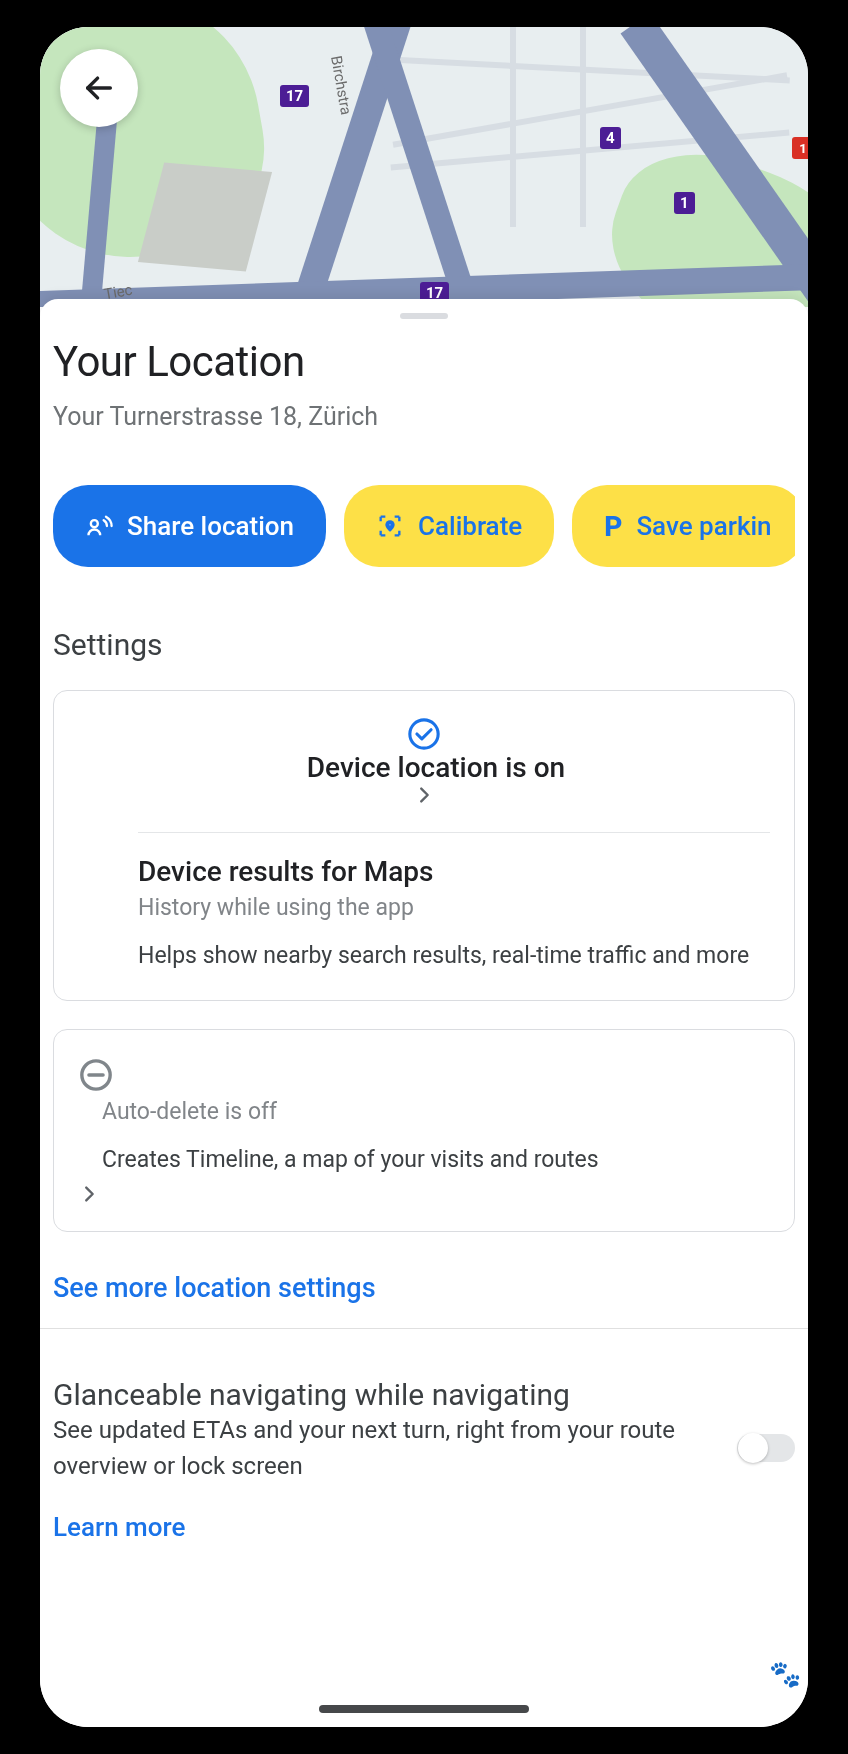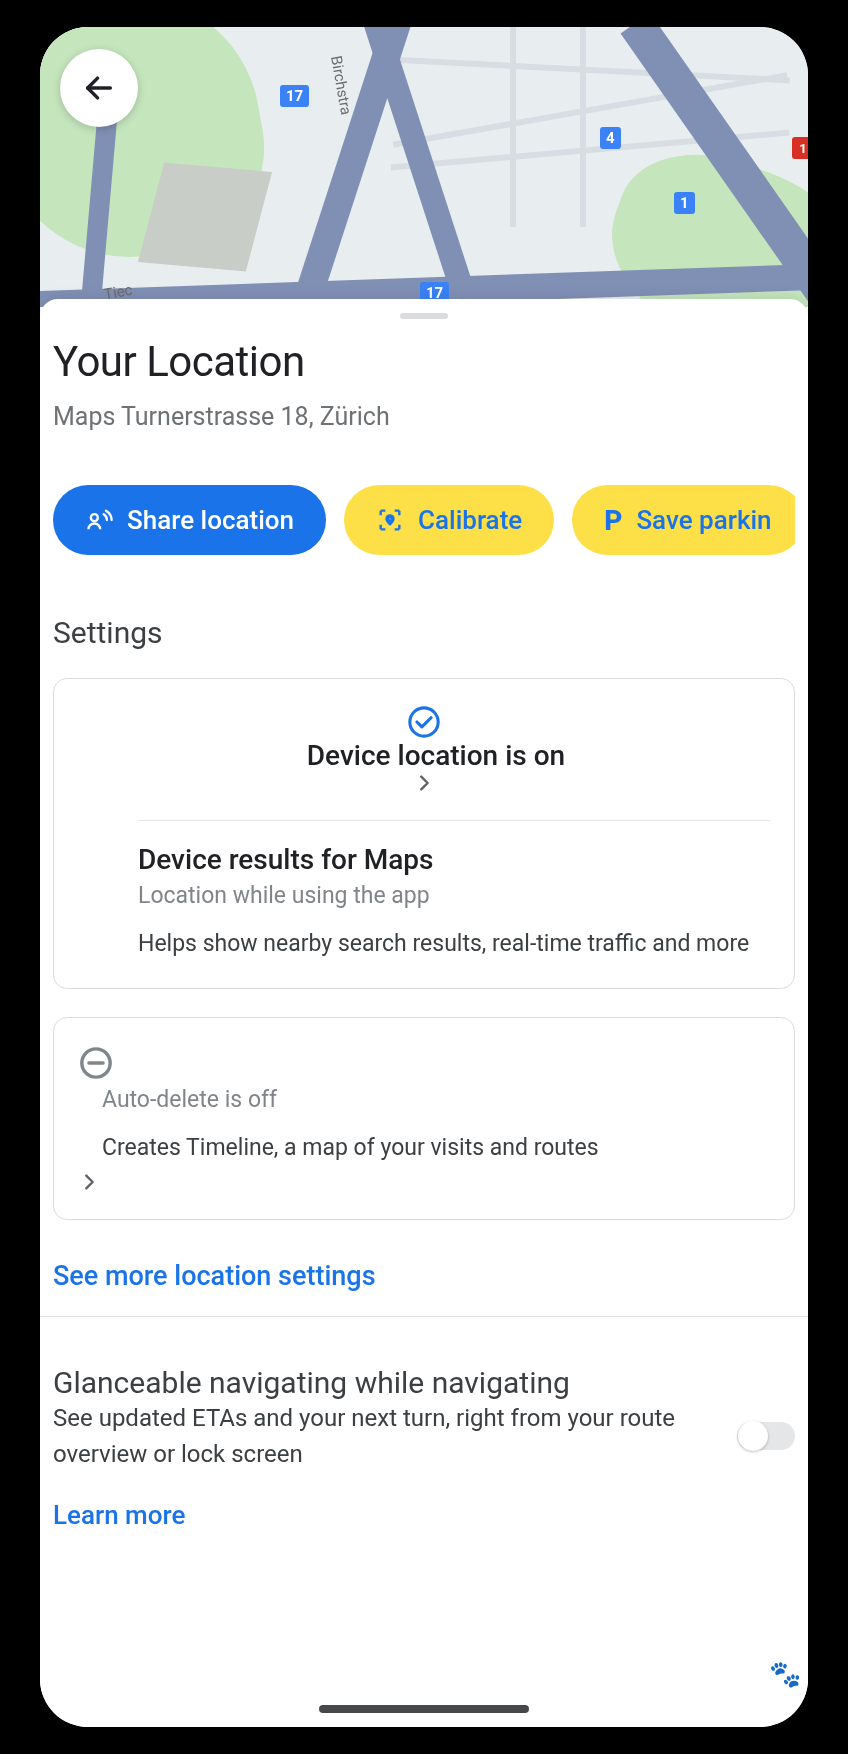--- a/index.html
+++ b/index.html
@@ -29,21 +29,21 @@
   .r3 { width:36px; height:400px; right:40px; top:-40px; transform:rotate(-35deg);}
   .r4 { width:900px; height:26px; left:-50px; top:250px; transform:rotate(-2deg);}
   .r5 { width:20px; height:300px; left:45px; top:80px; transform:rotate(5deg);}
   .thin { position:absolute; background:#d7dde3; }
   .t1 { width:400px; height:6px; left:350px; top:80px; transform:rotate(-10deg);}
   .t2 { width:400px; height:6px; left:350px; top:120px; transform:rotate(-5deg);}
   .t3 { width:6px; height:200px; left:470px; top:0;}
   .t4 { width:6px; height:200px; left:540px; top:0;}
   .t5 { width:400px; height:6px; left:350px; top:40px; transform:rotate(3deg);}
   .shield {
-    position:absolute; background:#3b82f6; color:#fff; font-size:15px; font-weight:700;
+    position:absolute; background:#4c1d95; color:#fff; font-size:15px; font-weight:700;
     padding:2px 6px; border-radius:3px;
   }
   .sh1{ left:240px; top:58px;} .sh2{ left:560px; top:100px;} .sh3{ left:634px; top:165px;} .sh4{ left:380px; top:255px;}
   .redshield{position:absolute; right:-6px; top:110px; width:22px; height:22px; background:#d93025; color:#fff; font-size:13px; font-weight:700; display:flex; align-items:center; justify-content:center; border-radius:3px;}
   .maplabel{position:absolute; color:#6b6b6b; font-size:15px;}
   .ml1{left:296px; top:20px; transform:rotate(80deg); transform-origin:left;}
   .ml2{left:64px; top:256px; transform:rotate(-10deg);}
 
   .back-btn {
     position:absolute; left:20px; top:22px; width:78px; height:78px;
@@ -61,21 +61,21 @@
     box-shadow:0 -4px 12px rgba(0,0,0,0.08);
     padding-top:10px;
     overflow:hidden;
   }
   .grab { width:48px; height:6px; background:#dadce0; border-radius:3px; margin:4px auto 18px;}
   .pad { padding:0 13px; }
   .title { font-size:42px; color:#202124; letter-spacing:-0.5px; margin-top:12px;}
   .sub   { font-size:25px; color:#6e7275; margin-top:16px;}
   .chips { display:flex; gap:18px; margin-top:54px; overflow:hidden; padding-right:0;}
   .chip  {
-    display:flex; align-items:center; gap:14px; height:70px; padding:0 32px;
+    display:flex; align-items:center; gap:14px; height:82px; padding:0 32px;
     border-radius:35px; font-size:26px; font-weight:500; white-space:nowrap; flex-shrink:0;
     cursor:pointer;
   }
   .chip.primary { background:#1a73e8; color:#fff; }
   .chip.secondary { background:#fde047; color:#1a73e8; }
   .chip svg { width:28px; height:28px; }
   .sect  { font-size:30px; color:#3c4043; margin-top:60px; }
   .card  {
     border:1px solid #dadce0; border-radius:14px;
     margin-top:28px; padding:0;
@@ -143,21 +143,21 @@
           <line x1="20" y1="12" x2="4" y2="12"></line>
           <polyline points="11 5 4 12 11 19"></polyline>
         </svg>
     </div>
   </div>
 
   <div class="sheet">
     <div class="grab"></div>
     <div class="pad">
       <div class="title">Your Location</div>
-      <div class="sub">Maps Turnerstrasse 18, Zürich</div>
+      <div class="sub">Your Turnerstrasse 18, Zürich</div>
 
       <div class="chips">
         <div class="chip primary">
           <svg viewBox="0 0 24 24" fill="none" stroke="#fff" stroke-width="2">
               <circle cx="8" cy="10" r="3"></circle>
               <path d="M3 20c0-2.8 2.2-5 5-5s5 2.2 5 5"></path>
               <path d="M16 7c1.7 1 2.8 2.9 2.8 5" stroke-linecap="round"></path>
               <path d="M18 4c2.9 1.7 4.8 4.8 4.8 8" stroke-linecap="round"></path>
             </svg>
           <span>Share location</span>
@@ -191,21 +191,21 @@
           </div>
           <div class="chev">
             <svg viewBox="0 0 24 24" fill="none" stroke="#5f6368" stroke-width="2.6" stroke-linecap="round" stroke-linejoin="round">
                 <polyline points="9 5 16 12 9 19"></polyline>
               </svg>
           </div>
         </div>
         <div class="hr"></div>
         <div class="subrow">
           <div class="rowtitle">Device results for Maps</div>
-          <div class="rowsub">Location while using the app</div>
+          <div class="rowsub">History while using the app</div>
           <div class="rowdesc">Helps show nearby search results, real-time traffic and more</div>
         </div>
       </div>
 
       <div class="card">
         <div class="row" style="align-items:flex-start;">
           <div class="icon" style="margin-top:2px;">
             <svg width="34" height="34" viewBox="0 0 24 24" fill="none" stroke="#80868b" stroke-width="2.4">
                 <circle cx="12" cy="12" r="10"></circle>
                 <line x1="7" y1="12" x2="17" y2="12" stroke-linecap="round"></line>

